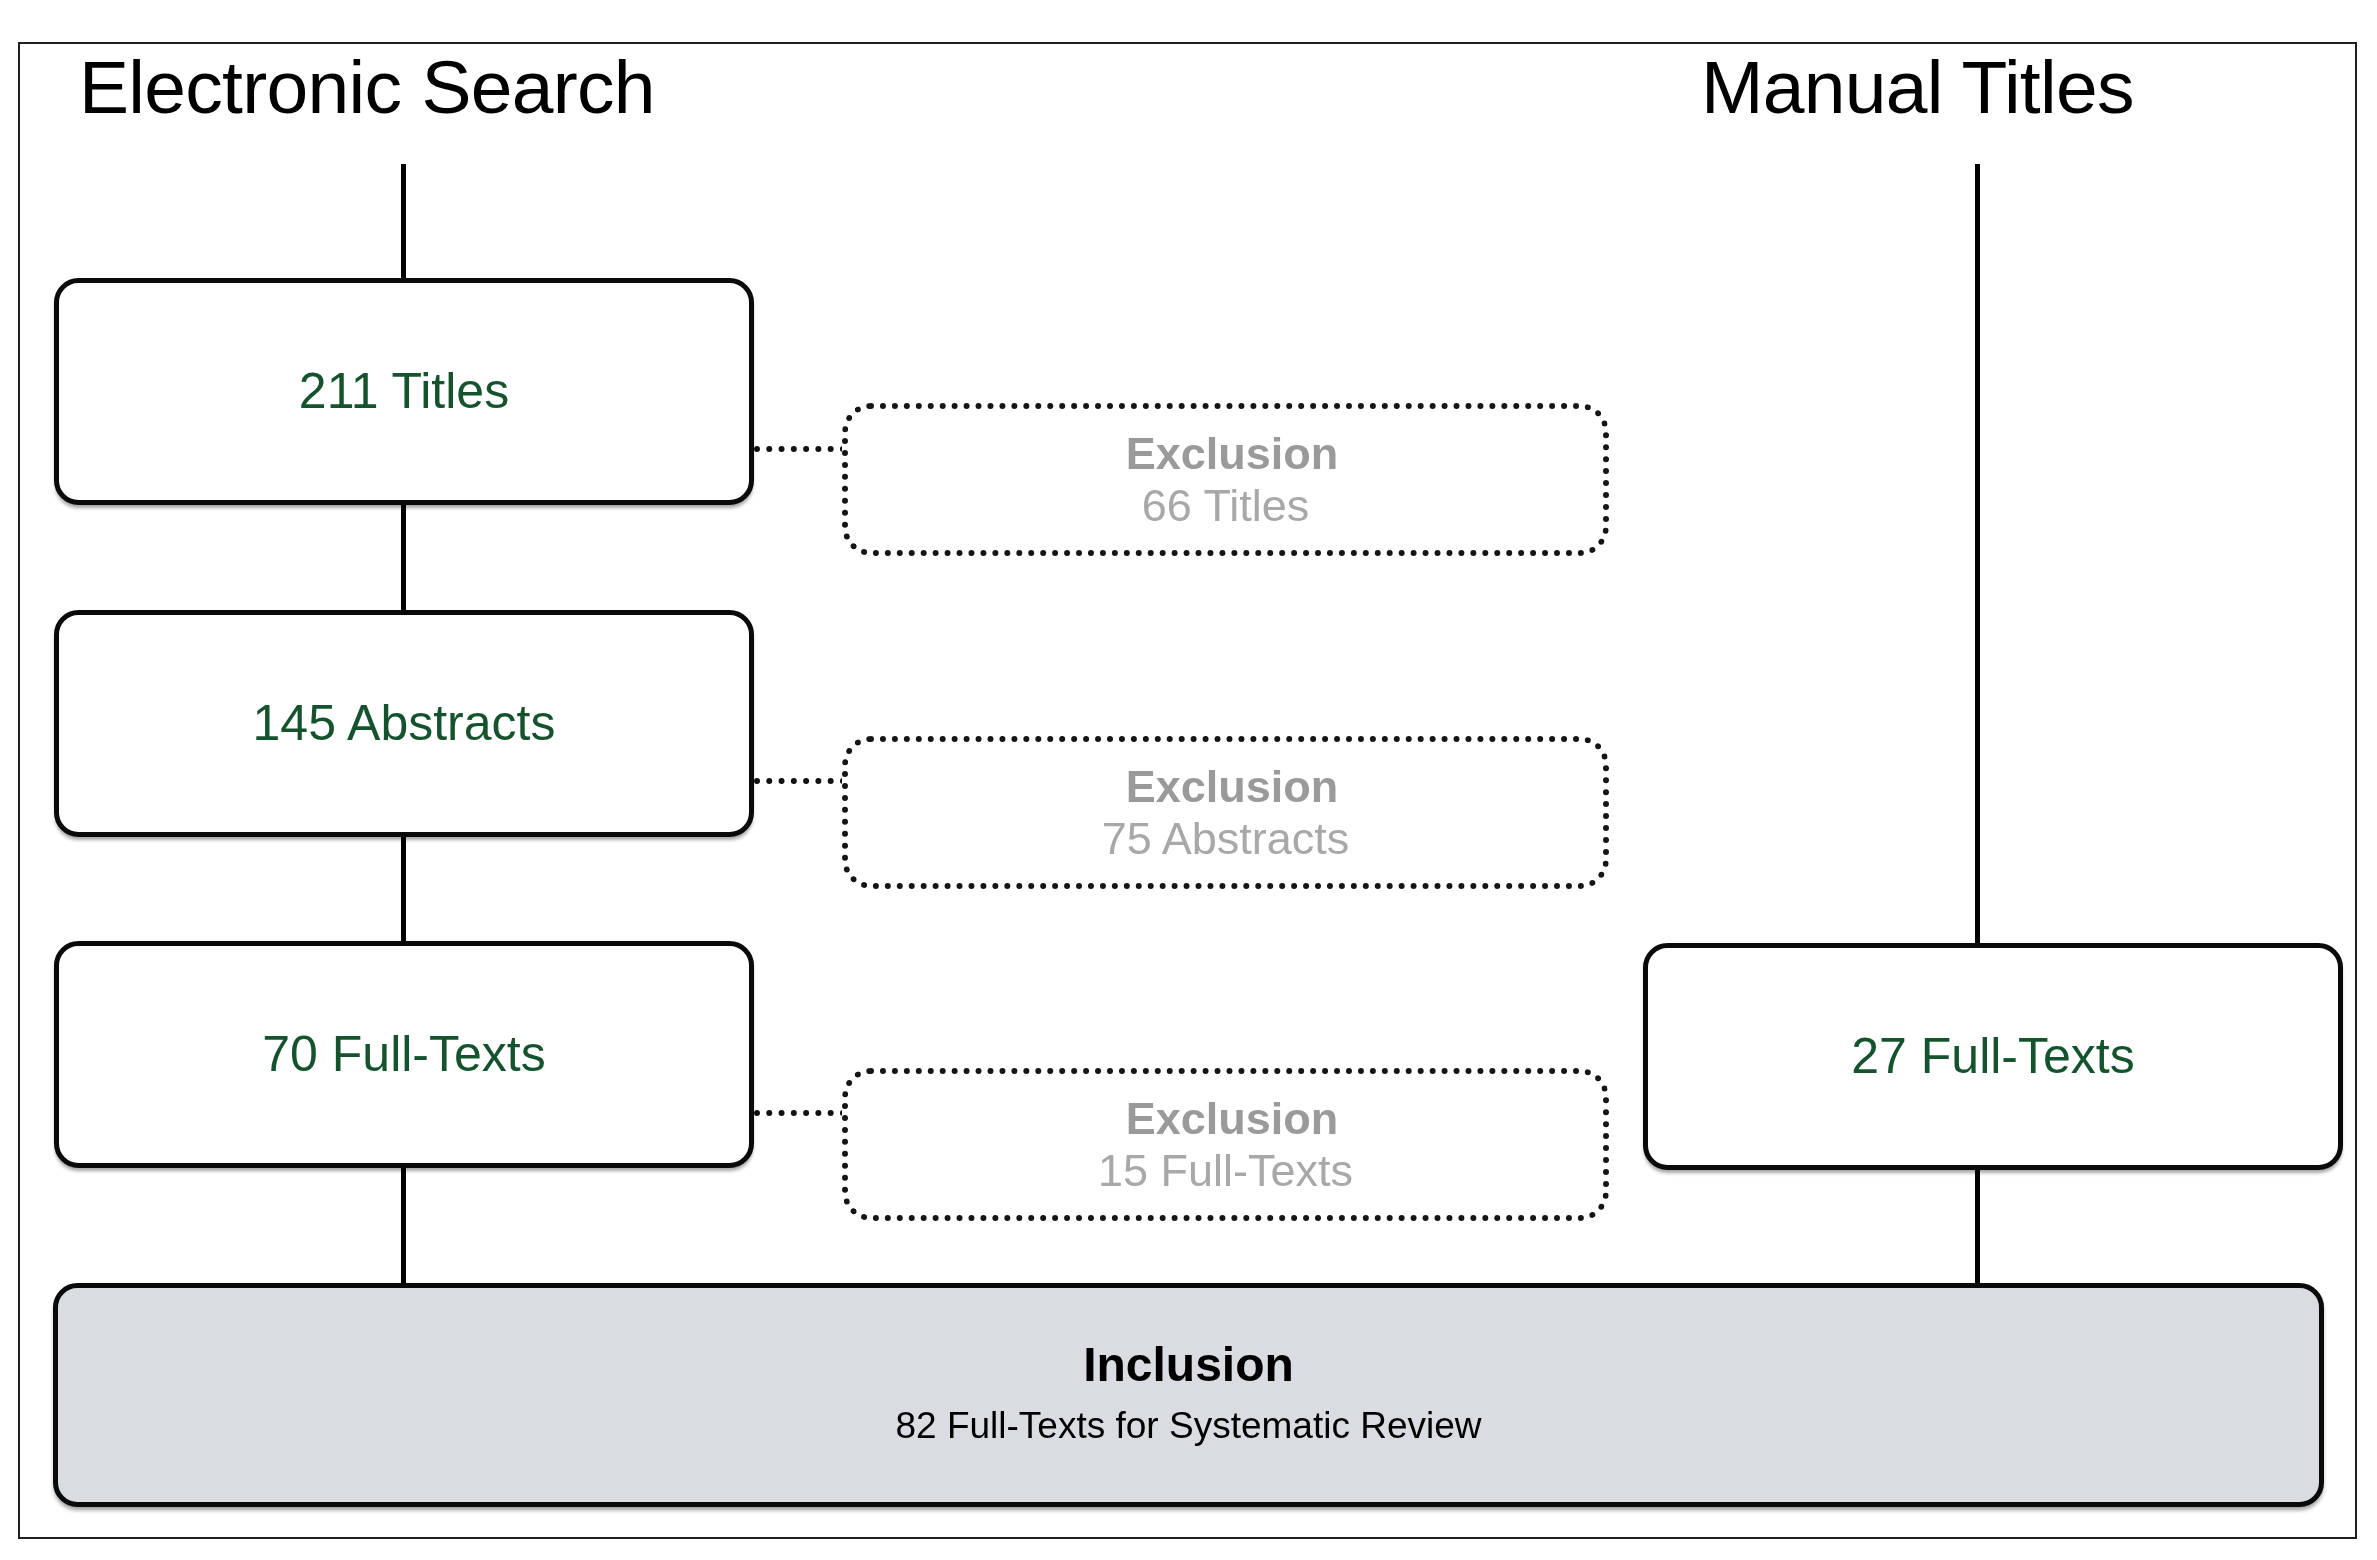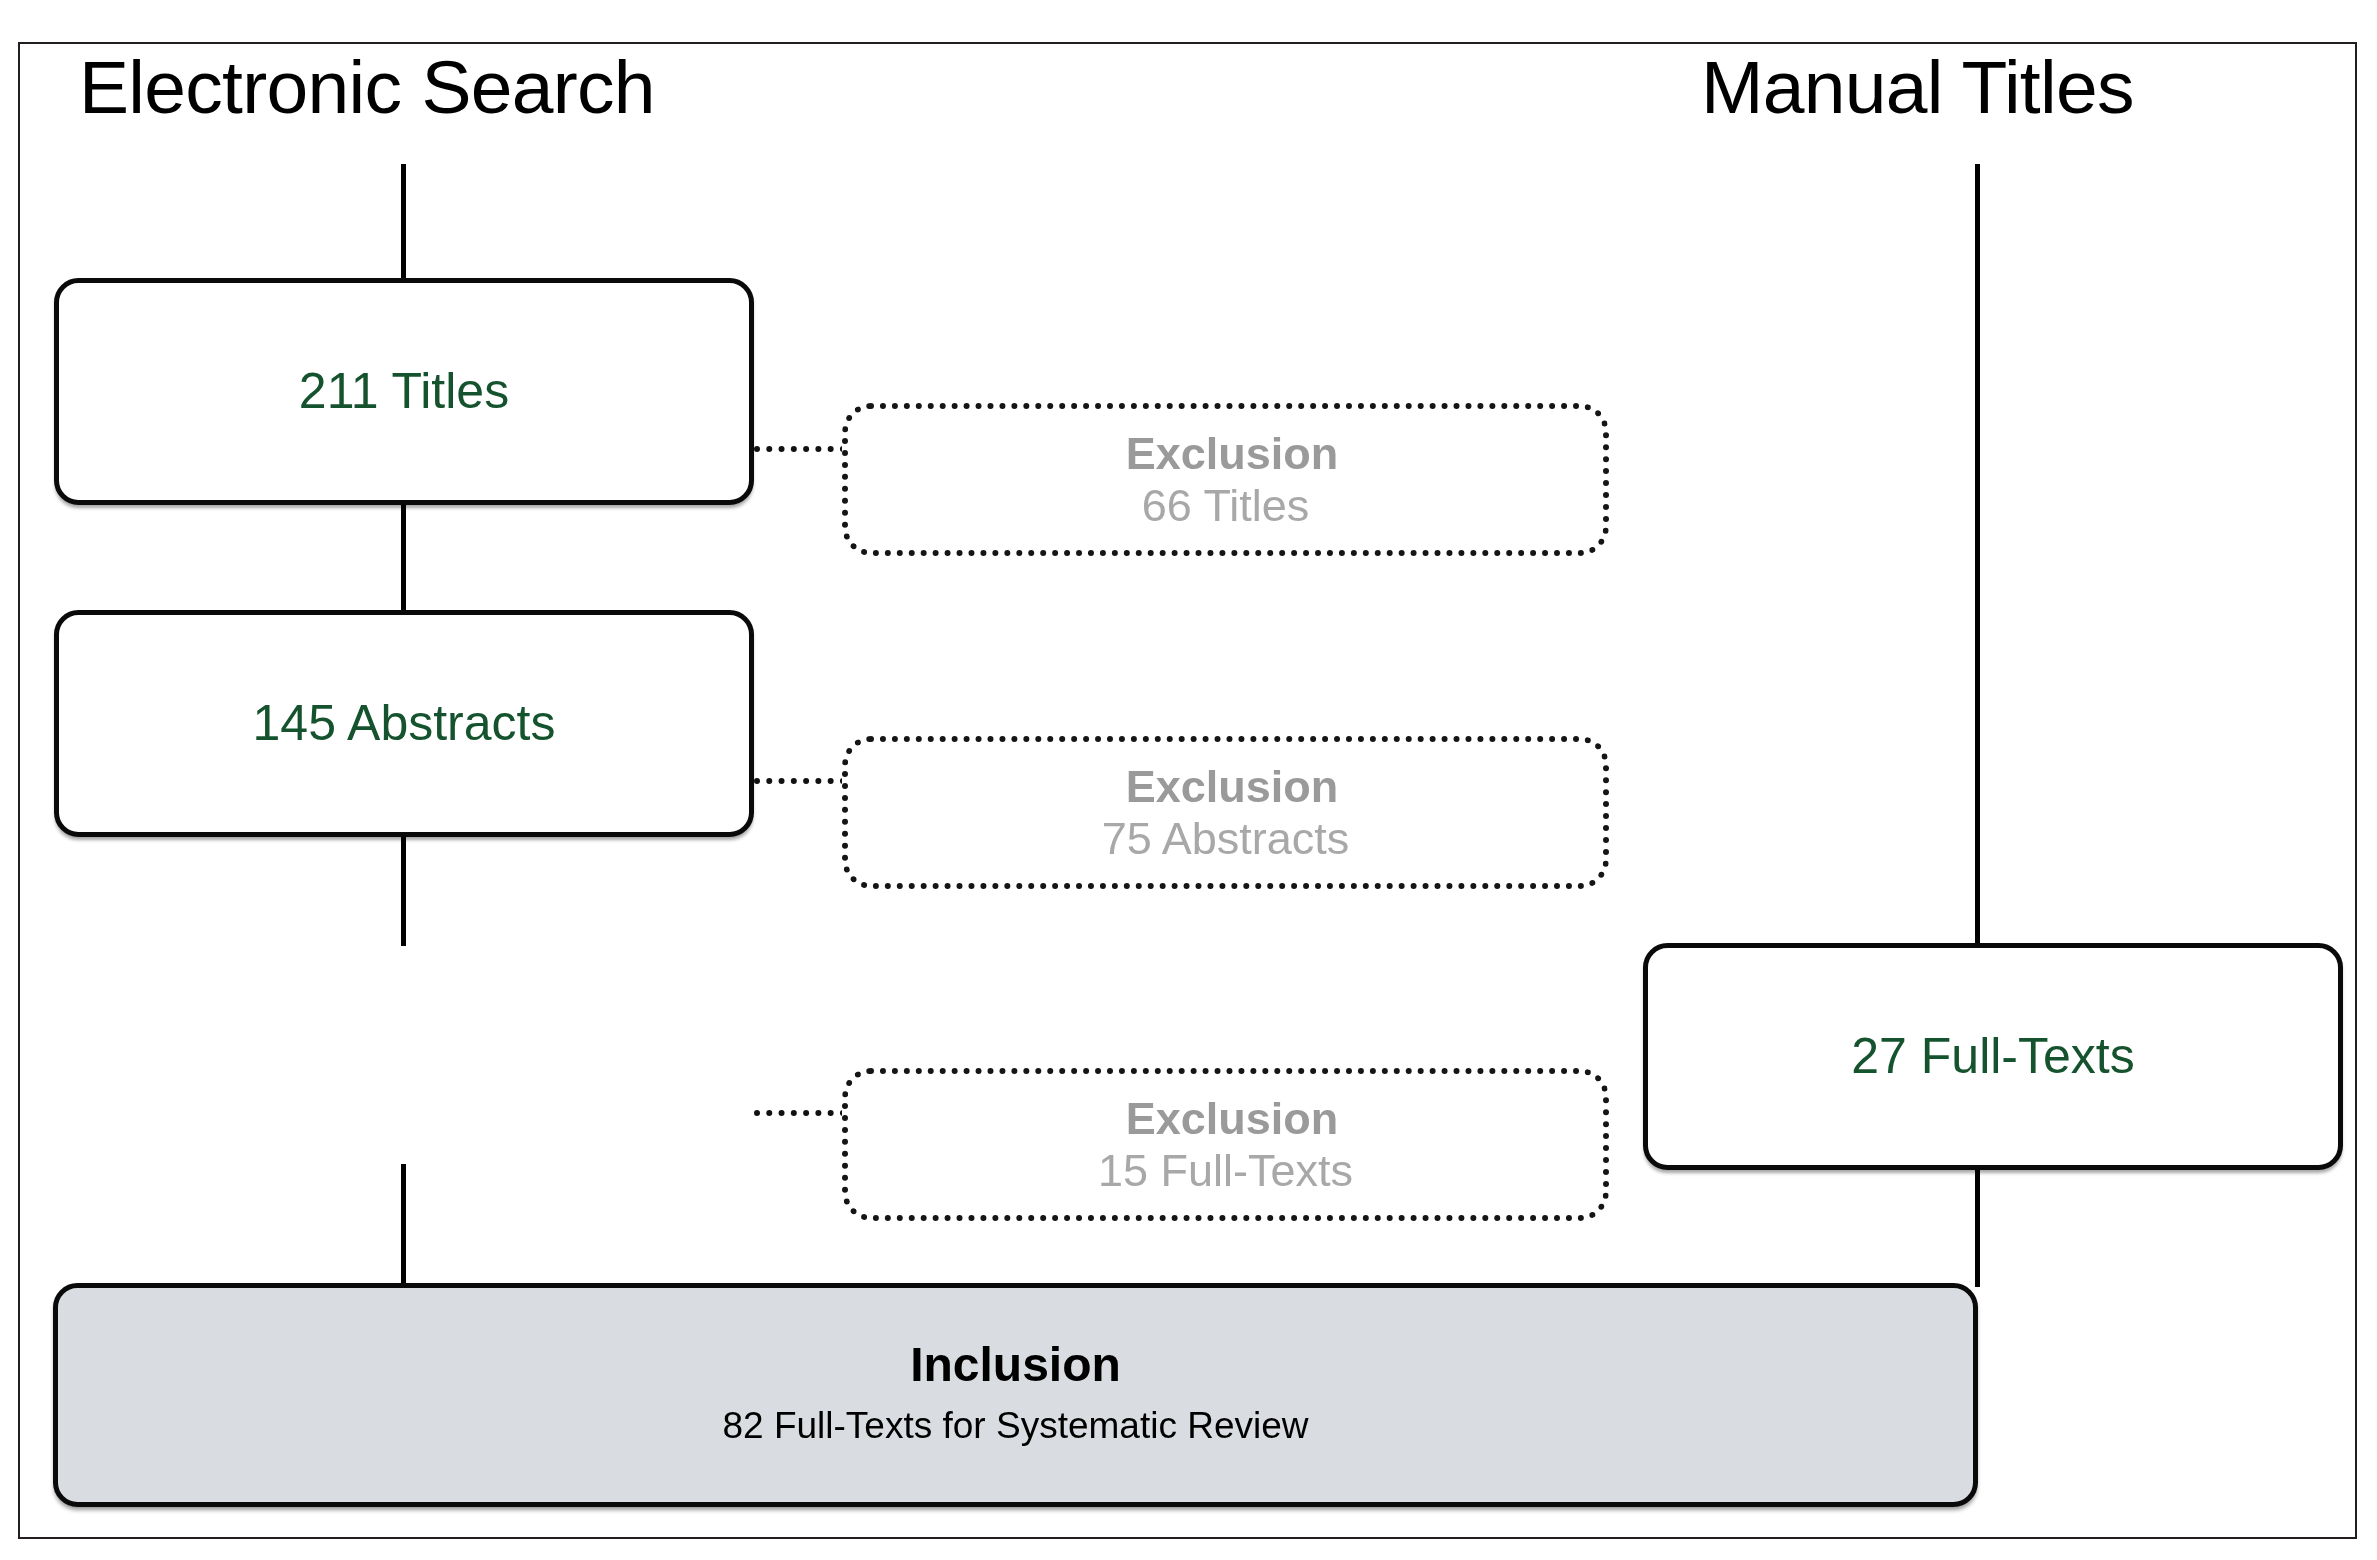--- a/index.html
+++ b/index.html
@@ -89,39 +89,42 @@
   <div class="hline-dotted" style="left:754px;top:1110px;width:92px;"></div>
 
   <div class="node" style="left:54px;top:278px;width:700px;height:227px;">
     <span class="node-label">211 Titles</span>
   </div>
 
   <div class="node" style="left:54px;top:610px;width:700px;height:227px;">
     <span class="node-label">145 Abstracts</span>
   </div>
 
+  <div class="node" style="left:54px;top:941px;width:700px;height:227px;">
+    <span class="node-label">70 Full-Texts</span>
+  </div>
 
   <div class="node" style="left:1643px;top:943px;width:700px;height:227px;">
     <span class="node-label">27 Full-Texts</span>
   </div>
 
   <div class="excl" style="left:842px;top:403px;width:767px;height:153px;">
     <span class="excl-title">Exclusion</span>
     <span class="excl-sub">66 Titles</span>
   </div>
 
   <div class="excl" style="left:842px;top:736px;width:767px;height:153px;">
     <span class="excl-title">Exclusion</span>
     <span class="excl-sub">75 Abstracts</span>
   </div>
 
   <div class="excl" style="left:842px;top:1068px;width:767px;height:153px;">
     <span class="excl-title">Exclusion</span>
     <span class="excl-sub">15 Full-Texts</span>
   </div>
 
-  <div class="inclusion" style="left:53px;top:1283px;width:1925px;height:224px;">
+  <div class="inclusion" style="left:53px;top:1283px;width:2271px;height:224px;">
     <span class="inclusion-title">Inclusion</span>
     <span class="inclusion-sub">82 Full-Texts for Systematic Review</span>
   </div>
 
 </div>
 
 
 </body></html>

